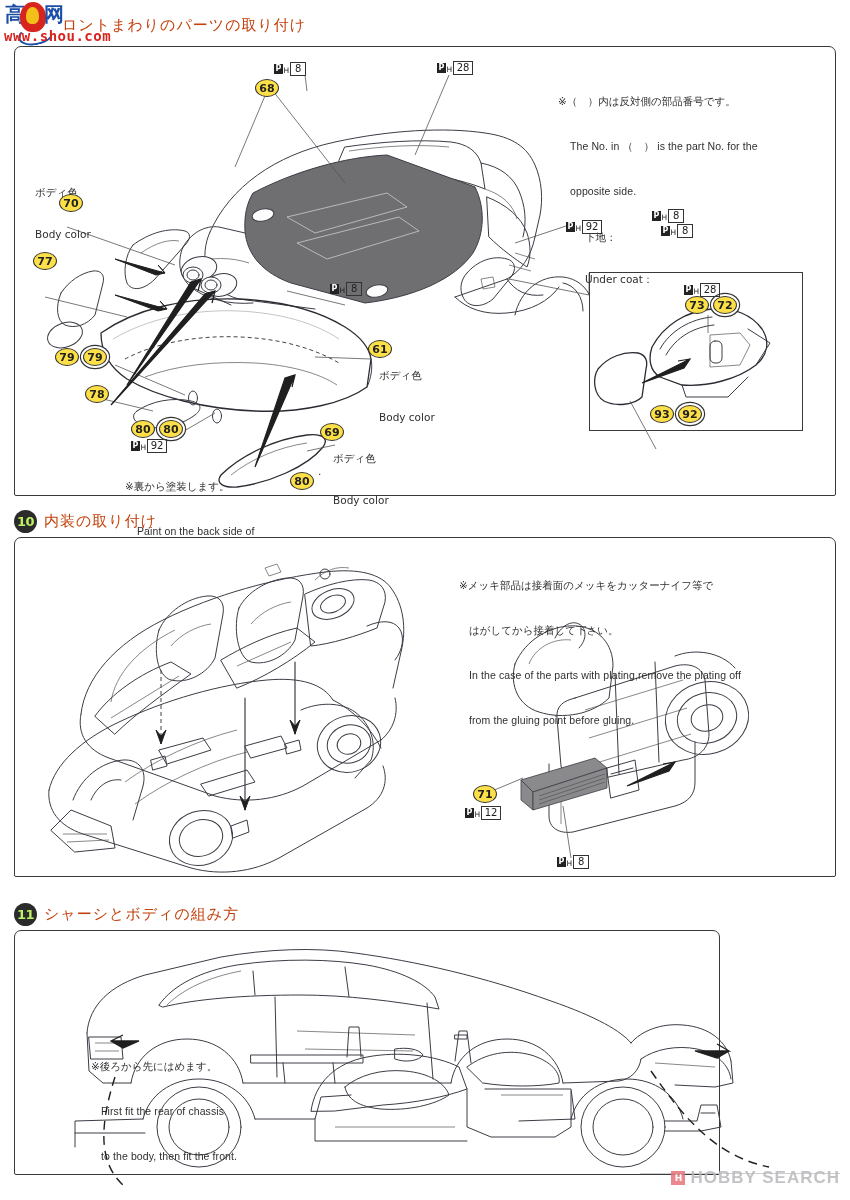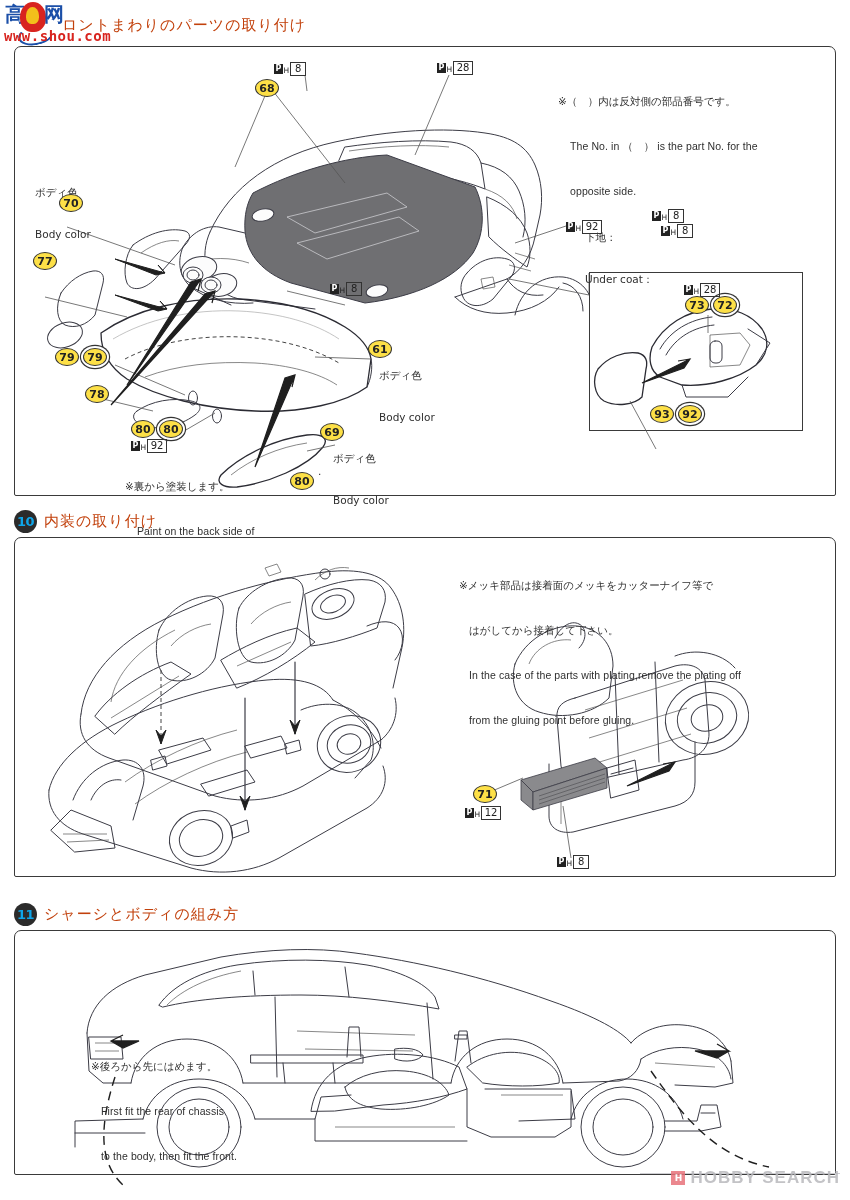--- a/index.html
+++ b/index.html
@@ -21,21 +21,21 @@
   .wm-logo .ch2{left:40px;top:2px;}
   .wm-logo .blob{position:absolute;left:16px;top:0px;width:26px;height:30px;background:#d8241f;border-radius:50% 50% 45% 45%;}
   .wm-logo .blob:after{content:"";position:absolute;left:6px;top:5px;width:13px;height:17px;background:#f3c01b;border-radius:50% 50% 40% 40%;}
   .wm-logo .dom{position:absolute;left:0px;top:26px;font-size:14px;font-weight:bold;color:#d8241f;letter-spacing:0.5px;font-family:"DejaVu Sans Mono",monospace;}
   .wm-logo .swoosh{position:absolute;left:14px;top:23px;width:32px;height:16px;border:2px solid #1b4fa8;border-radius:50%;border-top-color:transparent;border-right-color:transparent;transform:rotate(-12deg);}
 
   
   .sec-head{position:absolute;display:flex;align-items:center;gap:7px;}
   .sec-num{
     width:23px;height:23px;border-radius:50%;
-    background:#2b2b2b;color:#0ea5e9;
+    background:#2b2b2b;color:#bef264;
     font-size:13px;font-weight:bold;
     display:flex;align-items:center;justify-content:center;
     font-family:"DejaVu Sans",sans-serif;
     letter-spacing:-0.5px;
   }
   .sec-title{font-size:15px;letter-spacing:1px;color:#c2410c;white-space:nowrap;font-family:"DejaVu Sans",sans-serif;}
 
   
   .panel{
     position:absolute;
@@ -409,21 +409,21 @@
       <div class="en" style="padding-left:10px;">In the case of the parts with plating,remove the plating off</div>
       <div class="en" style="padding-left:10px;">from the gluing point before gluing.</div>
     </div>
   </div>
 
   <div class="sec-head" style="left:14px;top:903px;">
     <span class="sec-num">11</span>
     <span class="sec-title">シャーシとボディの組み方</span>
   </div>
 
-  <div class="panel" style="left:14px;top:930px;width:822px;height:245px;">
+  <div class="panel" style="left:14px;top:930px;width:706px;height:245px;">
 
     <svg width="820" height="243" viewBox="0 0 820 243">
 
       <g>
         <path class="ln" d="M72 102 C74 74 96 54 130 44 L206 26 C252 18 300 16 340 22
                             C400 30 470 46 536 70 C582 86 606 100 616 112"></path>
         <path class="ln" d="M72 102 L74 140 L88 152 L116 152"></path>
         <path class="ln" d="M116 152 C120 126 142 108 172 108 C202 108 224 126 228 152"></path>
         <path class="ln" d="M228 152 L436 152"></path>
         <path class="ln" d="M436 152 C440 126 462 108 492 108 C522 108 544 126 548 152"></path>

